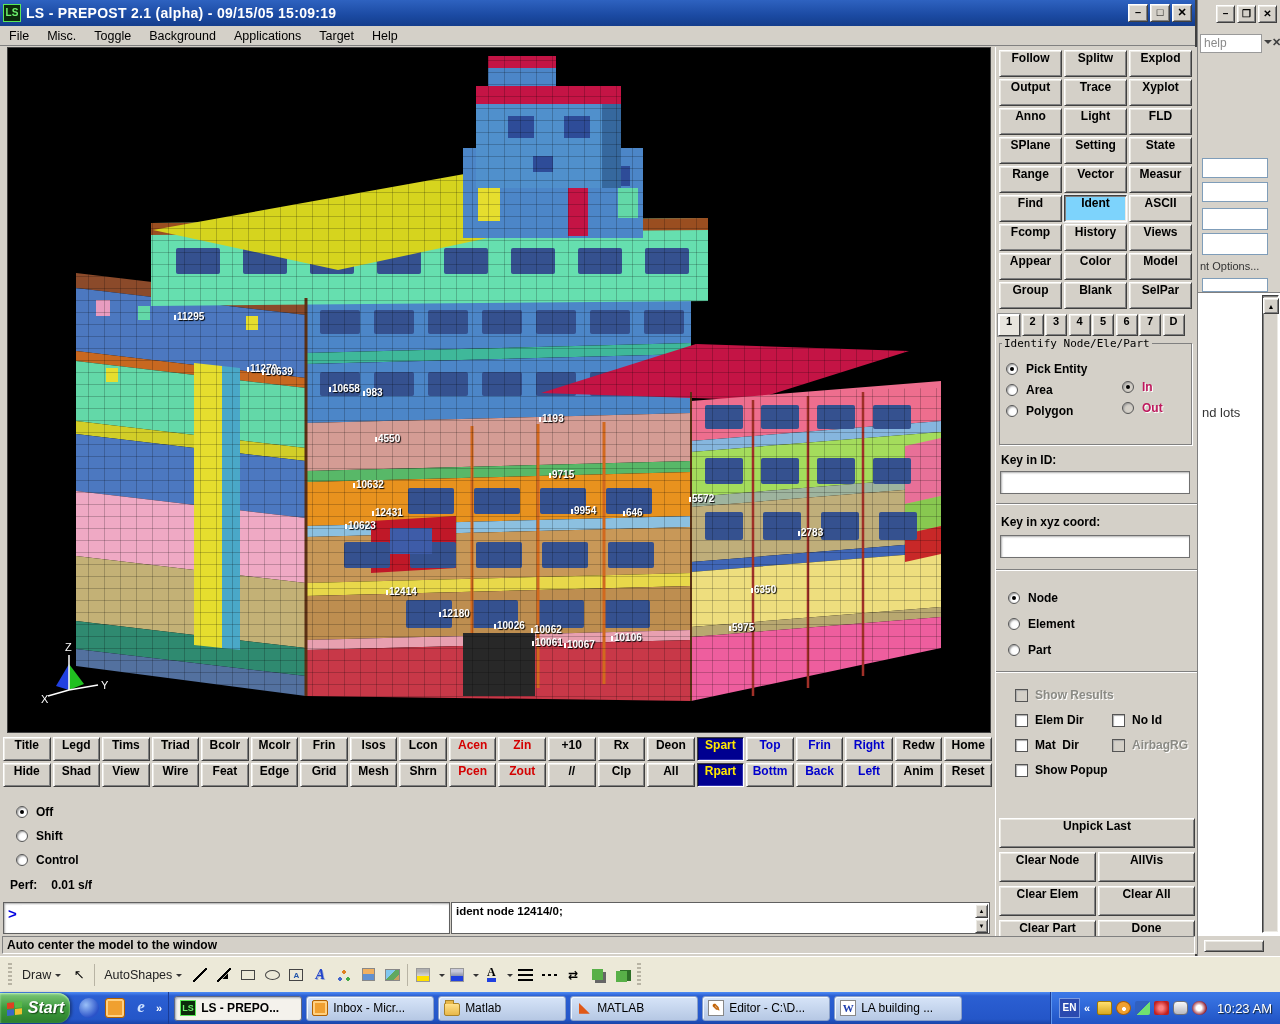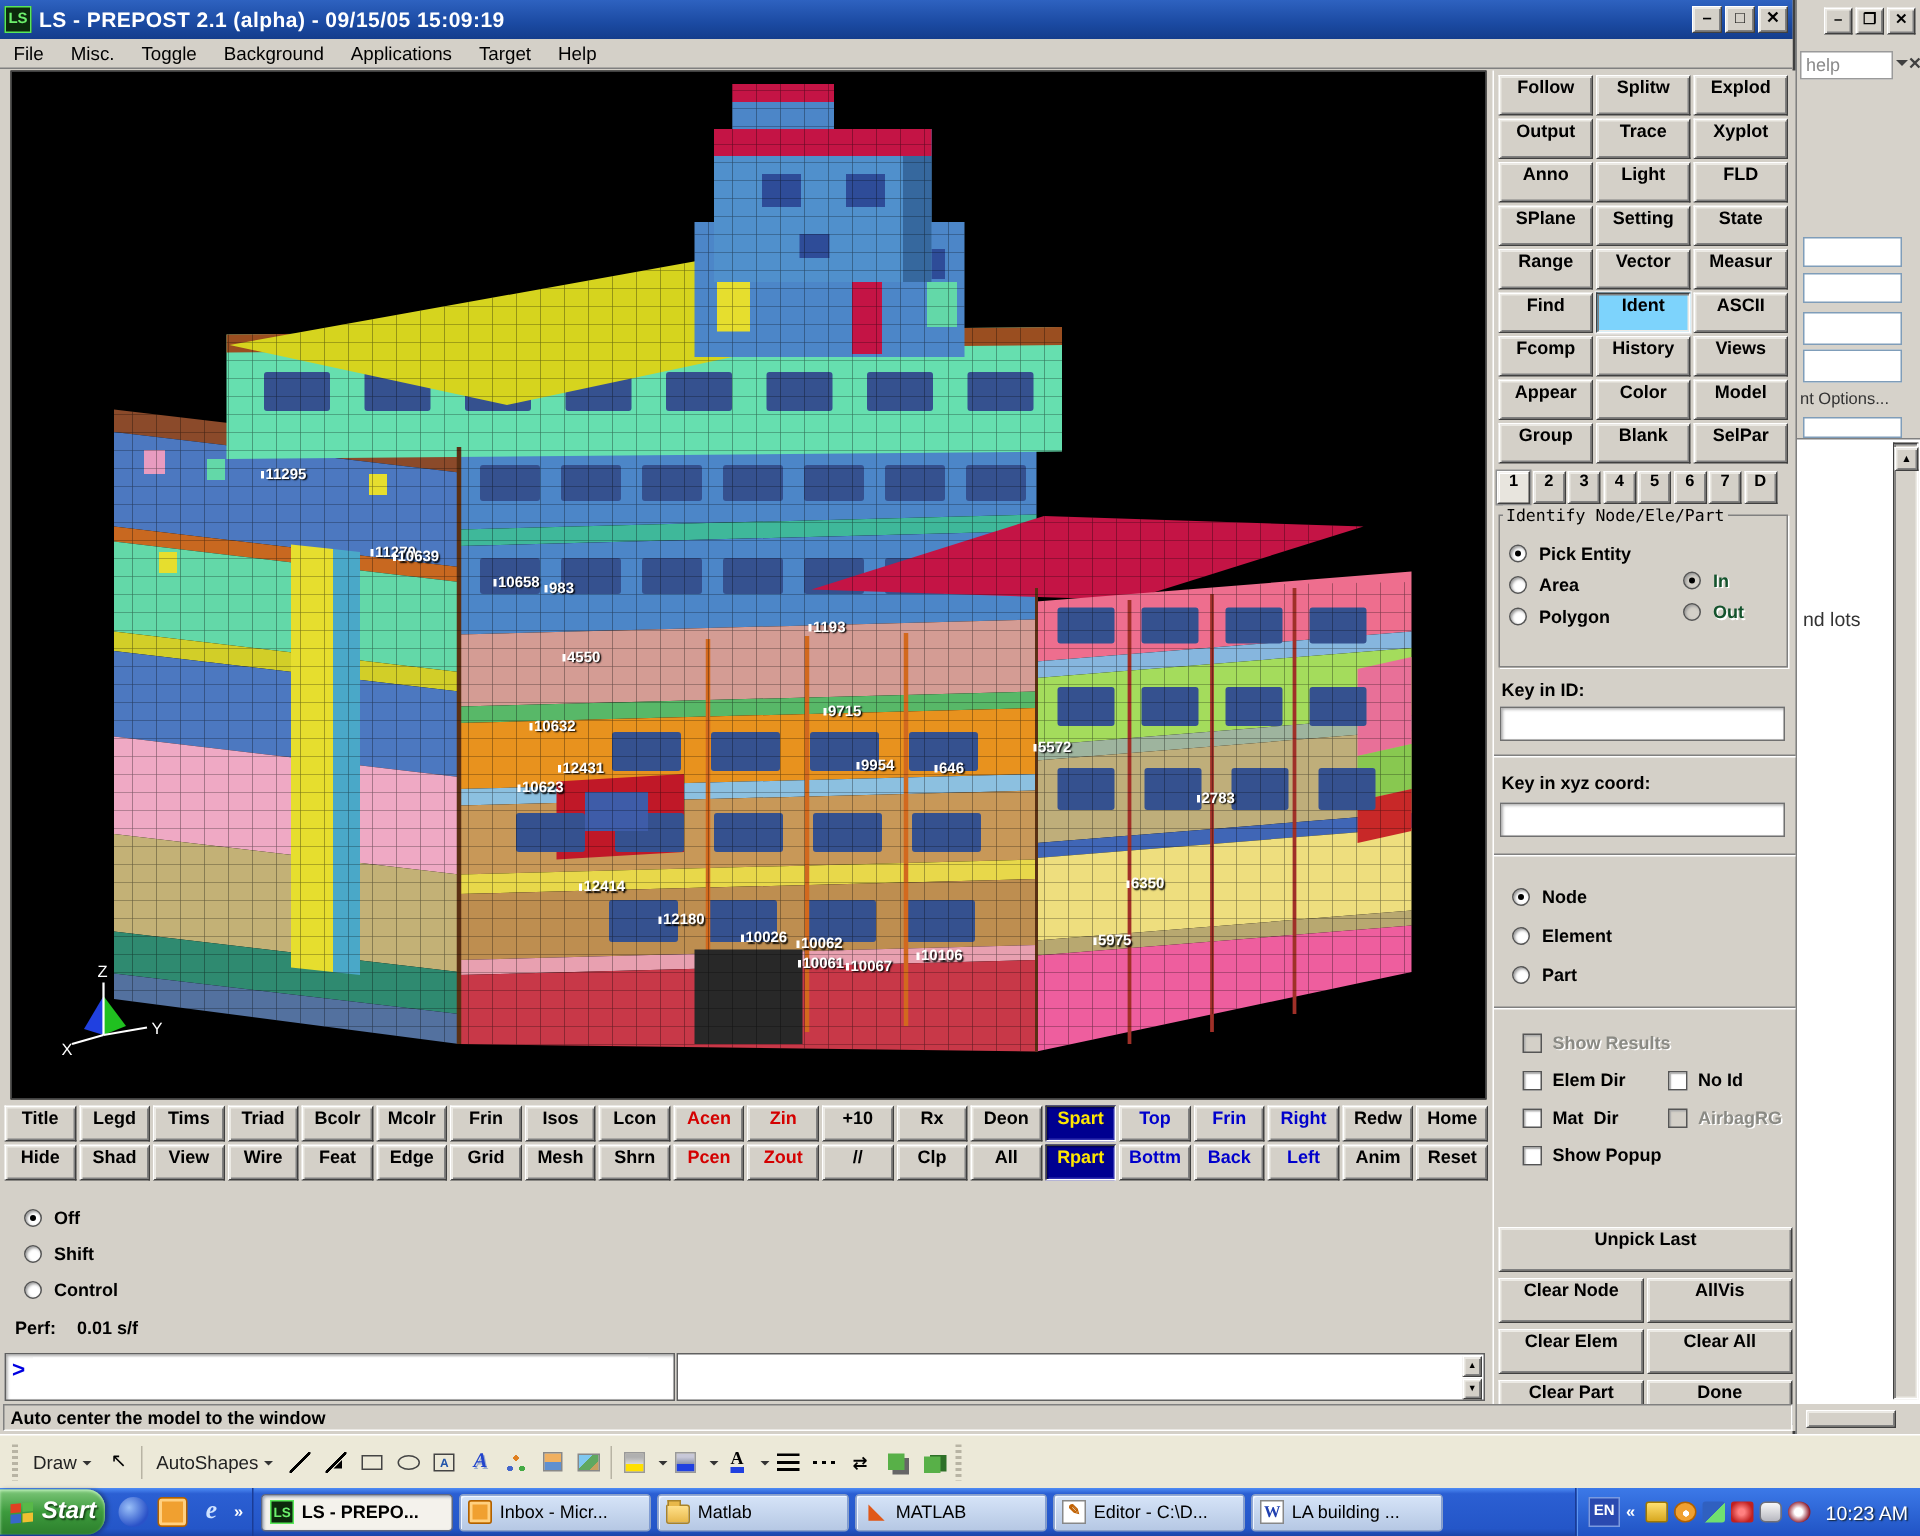--- a/index.html
+++ b/index.html
@@ -77,21 +77,21 @@
                     border:1px solid #808080; box-shadow:1px 1px 0 #fff; }
   #identify-legend { position:absolute; left:2px; top:-7px; background:#D4D0C8; padding:0 2px;
                      font:11px "DejaVu Sans Mono",monospace; color:#000; white-space:pre; }
   .radio-row { display:flex; align-items:center; margin:7px 0 0 8px; }
   .rdot { width:12px; height:12px; border-radius:50%; background:#fff; border:1px solid #555;
           box-shadow:inset 1px 1px 2px #999; position:relative; flex:none; }
   .rdot.sel::after { content:""; position:absolute; left:3px; top:3px; width:4px; height:4px;
                      background:#000; border-radius:50%; }
   .rdot.dis { background:#D4D0C8; }
   .radio-label { margin-left:8px; font:bold 12px "Liberation Sans",sans-serif; white-space:pre; }
-  .radio-row.disabled .radio-label { color:#14532d; text-shadow:1px 1px 0 #fff; }
+  .radio-row.disabled .radio-label { color:#be185d; text-shadow:1px 1px 0 #fff; }
   #pick-radios { position:absolute; left:2px; top:308px; }
   #inout-radios { position:absolute; left:118px; top:326px; }
   .panel-label { position:absolute; left:5px; font:bold 12px "Liberation Sans",sans-serif; }
   .panel-input { position:absolute; left:4px; width:190px; height:23px; }
   #entity-radios { position:absolute; left:4px; top:532px; }
   #entity-radios .radio-row { margin-top:12px; }
   #checkbox-area { position:absolute; left:4px; top:630px; width:194px; }
   .cb-row { display:flex; margin-top:11px; }
   .cb-item { display:flex; align-items:center; width:50%;margin-left:15px; }
   .cb-item.wide { width:100%; }
@@ -685,20 +685,21 @@
       </div>
     <div id="perf-line">
       <span>Perf:</span><span>0.01 s/f</span>
     </div>
 
     <div id="cmd-input">
       <span id="cmd-prompt">&gt;</span>
       <input id="cmd-field" value="" style="">
     </div>
     <div id="cmd-output">
+      <div class="out-line">ident node 12414/0;</div>
       <span class="mini-scroll raised" style="top:1px">▲</span>
       <span class="mini-scroll raised" style="top:16px">▼</span>
     </div>
 
     <div id="status-bar">Auto center the model to the window</div>
   </div>
 
   <div id="draw-toolbar">
     <div class="dt-grip"></div>
     <div class="dt-btn">

